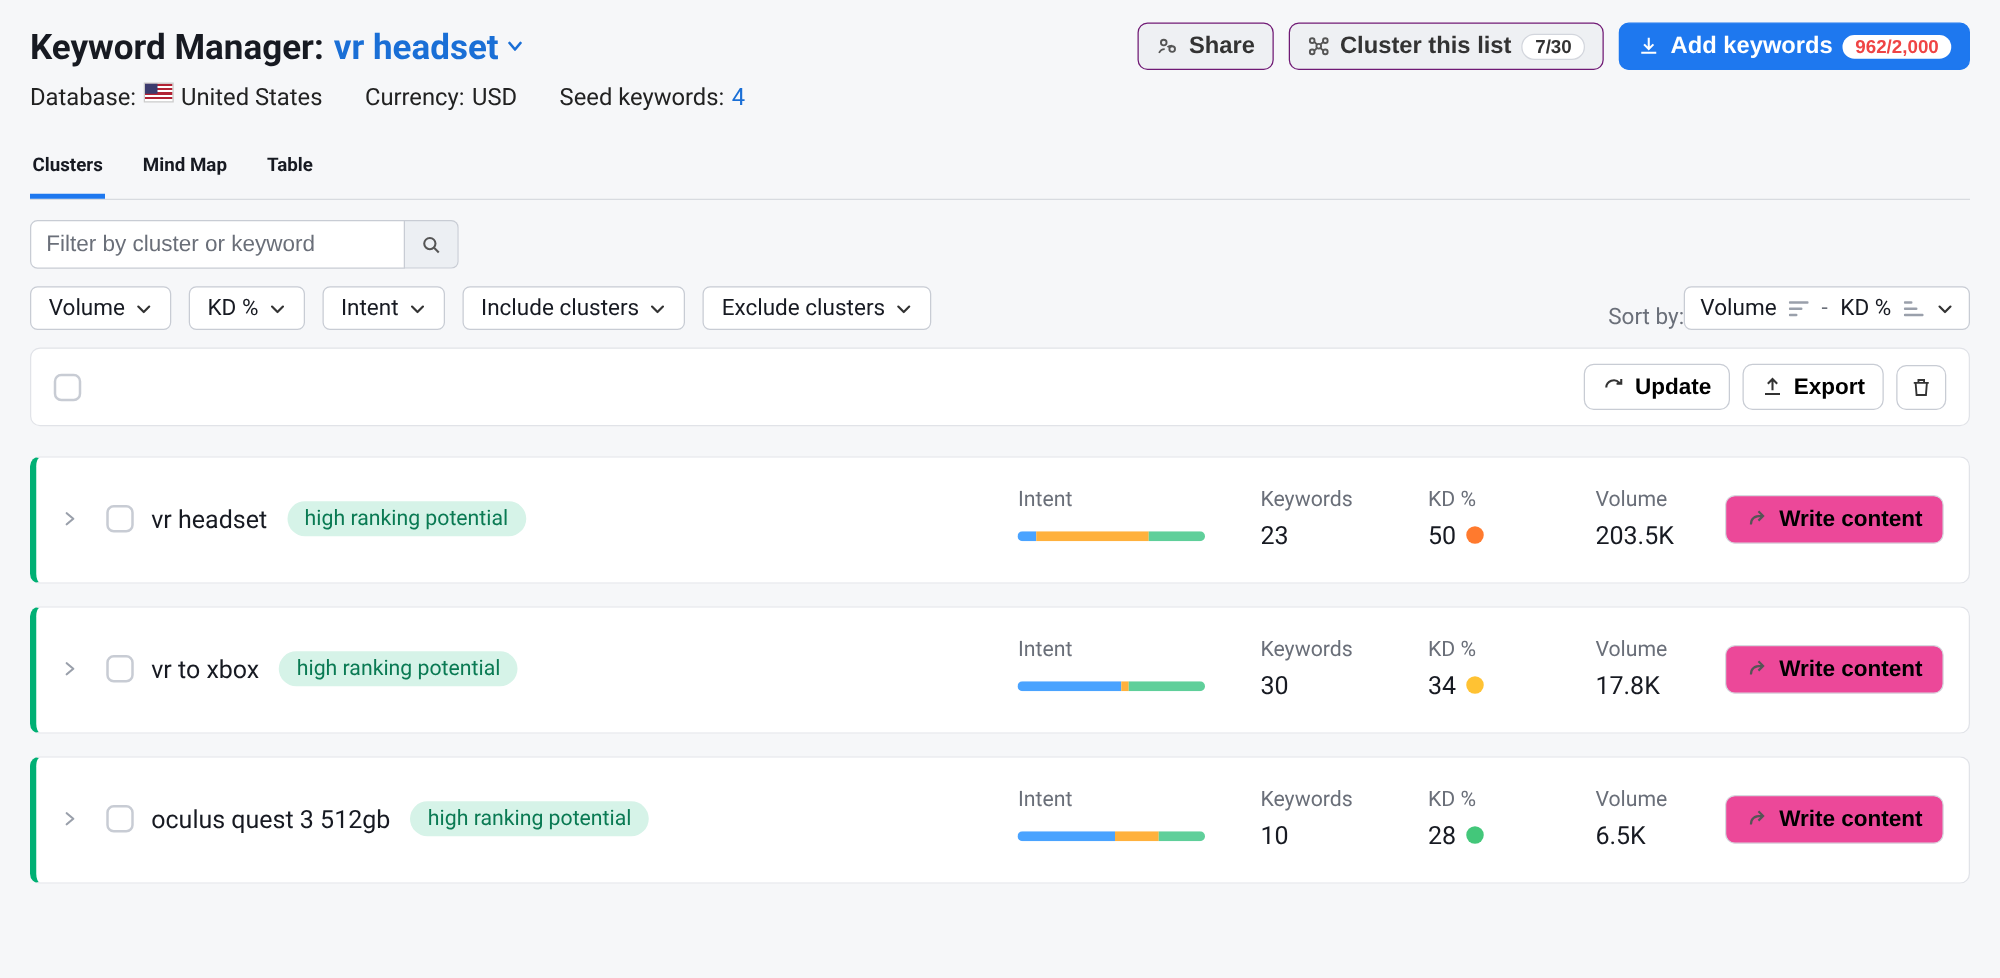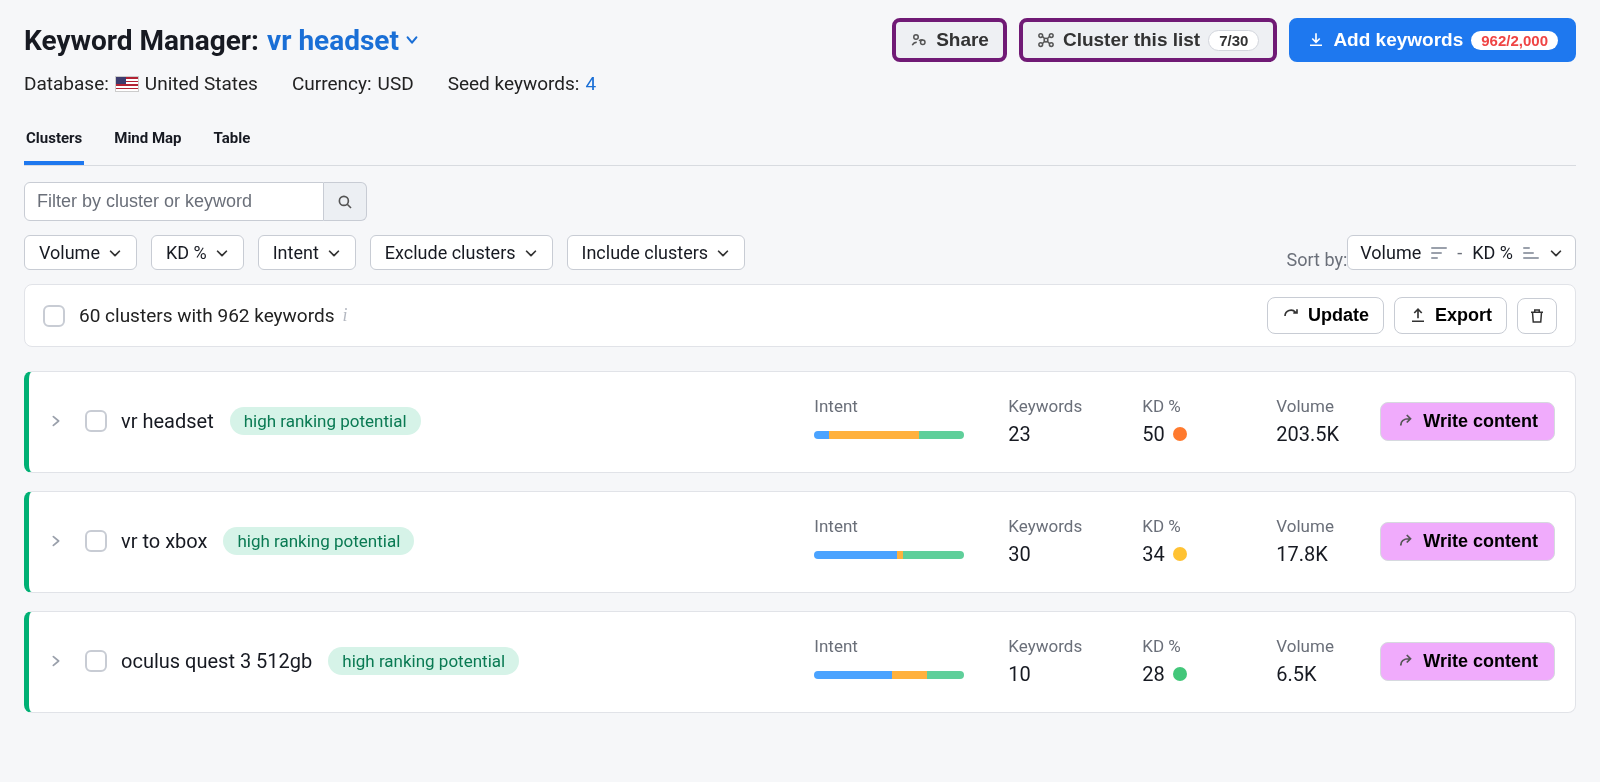--- a/index.html
+++ b/index.html
@@ -2,28 +2,28 @@
 <html><head>
 <meta charset="utf-8">
 <style>
   * { box-sizing: border-box; margin: 0; padding: 0; }
   body { font-family: -apple-system, BlinkMacSystemFont, "Segoe UI", Roboto, Helvetica, Arial, sans-serif; background: #f6f7f9; color: #171a22; padding: 18px 24px; font-size: 19px; }
   .header-row { display: flex; align-items: center; justify-content: space-between; gap: 16px; margin-bottom: 10px; }
   .title-block { display: flex; align-items: center; gap: 8px; }
   .title-strong { font-size: 28px; font-weight: 700; }
   .title-link { font-size: 28px; font-weight: 700; color: #1a6fd6; display: inline-flex; align-items: center; gap: 6px; }
   .chev { display:inline-block; width:14px; height:14px; }
-  .btn { display: inline-flex; align-items: center; gap: 8px; border: 4px solid #701a75; background: #eef0f3; padding: 7px 14px; border-radius: 8px; font-size: 19px; font-weight: 600; color: #333; cursor: pointer; }
+  .btn { display: inline-flex; align-items: center; gap: 8px; border: 1px solid #701a75; background: #eef0f3; padding: 7px 14px; border-radius: 8px; font-size: 19px; font-weight: 600; color: #333; cursor: pointer; }
   .btn .pill { background: #fff; border: 1px solid #d3d6dd; border-radius: 999px; padding: 1px 10px; font-size: 15px; font-weight: 700; color: #333; }
   .btn-primary { background: #1e78ef; border-color: #1e78ef; color: #fff; }
   .btn-primary .pill { border: none; color: #ef4444; }
   .header-actions { display: flex; gap: 12px; }
 
   .meta-row { display: flex; gap: 34px; font-size: 19px; color: #222; margin-bottom: 24px; }
-  .meta-item { display: inline-flex; align-items: center; gap: 6px; }
+  .meta-item { display: inline-flex; align-items: flex-start; gap: 6px; }
   .flag { width: 24px; height: 16px; background: linear-gradient(#b22234 12%, #fff 0 25%, #b22234 0 37%, #fff 0 50%, #b22234 0 62%, #fff 0 75%, #b22234 0 87%, #fff 0); position: relative; border:1px solid #ccc;}
   .flag::before { content:""; position:absolute; top:0;left:0; width:45%; height:55%; background:#3c3b6e; }
   .link { color: #1a6fd6; }
 
   .tabs { display: flex; gap: 28px; border-bottom: 1px solid #d8dbe0; margin-bottom: 16px; }
   .tab { font-size: 15px; font-weight: 700; padding: 10px 2px 14px; cursor: pointer; color: #171a22; }
   .tab.active { border-bottom: 4px solid #1e78ef; }
 
   .filters-row { display: flex; align-items: center; gap: 14px; margin-bottom: 14px; flex-wrap: wrap; }
   .search-wrap { display: flex; }
@@ -57,21 +57,21 @@
   .metric-value { font-size:20px; font-weight:400; display:flex; align-items:center; gap:8px;}
   .intent-bar { width:150px; height:8px; border-radius:4px; overflow:hidden; display:flex; margin-top:9px;}
   .seg { height:100%; }
   .seg.blue{background:#4aa3ff;}
   .seg.orange{background:#ffb13d;}
   .seg.green{background:#5fcf9a;}
   .kd-dot{width:14px;height:14px;border-radius:50%;}
   .kd-dot.orange{background:#ff7a2e;}
   .kd-dot.yellow{background:#ffc233;}
   .kd-dot.green{background:#43c77a;}
-  .write-btn{display:inline-flex; align-items:center; gap:8px; background:#f0abfc; border:1px solid #d6d9df; padding:8px 16px; border-radius:8px; font-size:18px; font-weight:600; cursor:pointer;}
+  .write-btn{display:inline-flex; align-items:center; gap:8px; background:#ec4899; border:1px solid #d6d9df; padding:8px 16px; border-radius:8px; font-size:18px; font-weight:600; cursor:pointer;}
   .ico { width:18px; height:18px; display:inline-block; }
   svg { display:block; }
   .sort-ico { width:16px; height:14px; }
 </style>
 </head>
 <body>
 
 <div class="header-row">
   <div class="title-block">
     <span class="title-strong">Keyword Manager:</span>
@@ -177,29 +177,29 @@
       </div>
       <div class="fchip">
         <span>Intent</span>
         <span>
           <svg viewBox="0 0 16 16" width="14" height="14">
             <path d="M3 6l5 5 5-5" fill="none" stroke="#333" stroke-width="2" stroke-linecap="round" stroke-linejoin="round"></path>
           </svg>
         </span>
       </div>
       <div class="fchip">
+        <span>Include clusters</span>
+        <span>
+          <svg viewBox="0 0 16 16" width="14" height="14">
+            <path d="M3 6l5 5 5-5" fill="none" stroke="#333" stroke-width="2" stroke-linecap="round" stroke-linejoin="round"></path>
+          </svg>
+        </span>
+      </div>
+      <div class="fchip">
         <span>Exclude clusters</span>
-        <span>
-          <svg viewBox="0 0 16 16" width="14" height="14">
-            <path d="M3 6l5 5 5-5" fill="none" stroke="#333" stroke-width="2" stroke-linecap="round" stroke-linejoin="round"></path>
-          </svg>
-        </span>
-      </div>
-      <div class="fchip">
-        <span>Include clusters</span>
         <span>
           <svg viewBox="0 0 16 16" width="14" height="14">
             <path d="M3 6l5 5 5-5" fill="none" stroke="#333" stroke-width="2" stroke-linecap="round" stroke-linejoin="round"></path>
           </svg>
         </span>
       </div>
     </div>
   <div class="sort-block">
     <span class="sort-label">Sort by:</span>
     <div class="sort-select">
@@ -220,24 +220,20 @@
         <svg viewBox="0 0 16 16" width="14" height="14">
             <path d="M3 6l5 5 5-5" fill="none" stroke="#333" stroke-width="2" stroke-linecap="round" stroke-linejoin="round"></path>
           </svg>
       </span>
     </div>
   </div>
 </div>
 
 <div class="summary-card">
   <span class="cb"></span>
-  <span class="summary-text">
-    <span>60 clusters with 962 keywords</span>
-    <span class="info-ico">i</span>
-  </span>
   <div class="summary-actions">
     <button class="sbtn">
       <span class="ico">
         <svg viewBox="0 0 24 24" width="18" height="18" fill="none" stroke="#333" stroke-width="2.2">
             <path d="M4 12a8 8 0 0 1 14-5l2-0M20 3v5h-5"></path>
           </svg>
       </span>
       <span>Update</span>
     </button>
     <button class="sbtn">

